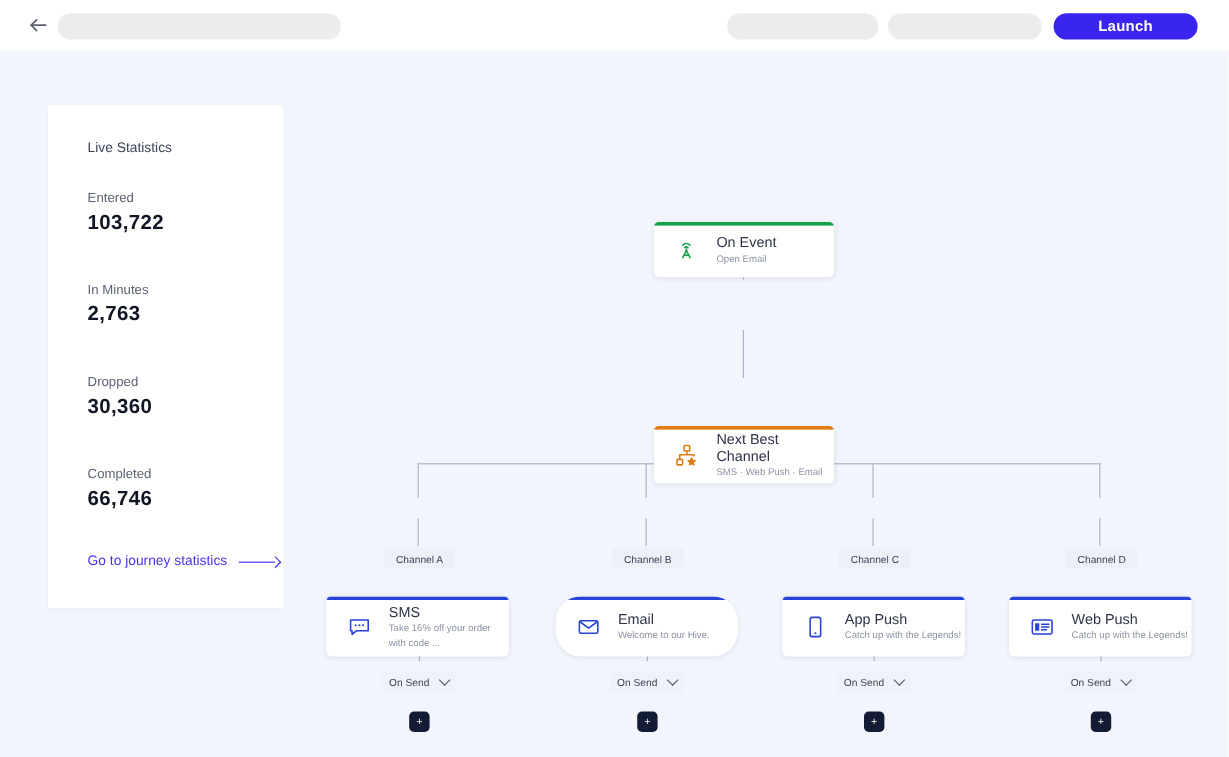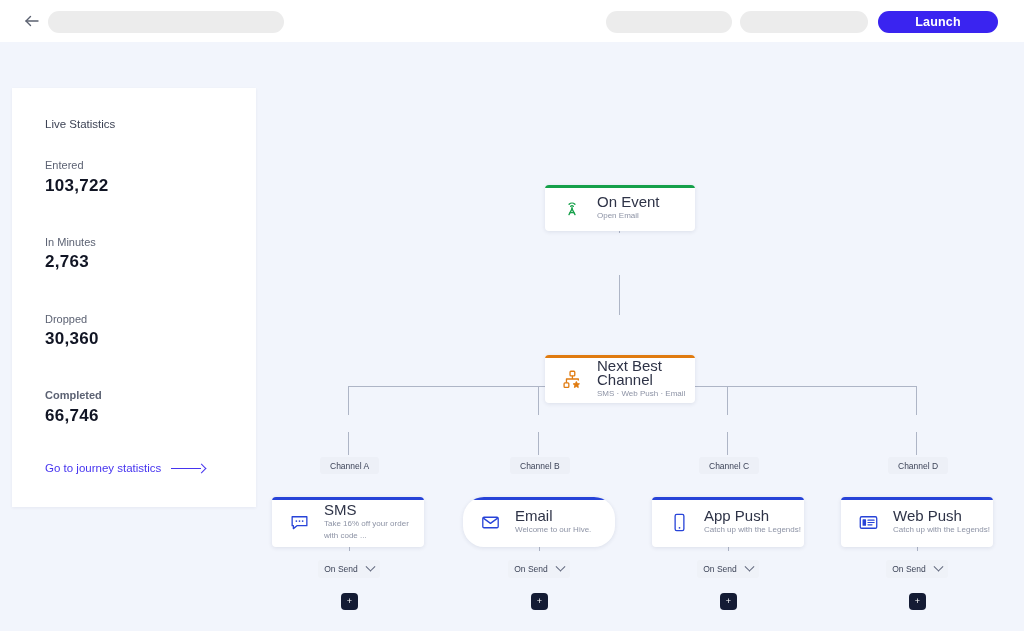--- a/index.html
+++ b/index.html
@@ -53,42 +53,42 @@
 
   
   .canvas {
     position: absolute; left: 0; top: 42px;
     width: 1024px; height: 589px;
     background: #f2f5fc;
   }
 
   
   .stats-panel {
-    position: absolute; left: 12px; top: 46px;
-    width: 244px; height: 419px;
+    position: absolute; left: 40px; top: 46px;
+    width: 196px; height: 419px;
     background: #ffffff;
     box-shadow: 0 1px 3px rgba(30,40,80,.06);
   }
   .stats-title {
     position: absolute; left: 33px; top: 30px;
     font-size: 11.5px; color: #3d4355;
   }
   .stat-label {
     position: absolute; left: 33px;
     font-size: 11px; color: #5c6273;
   }
   .stat-value {
     position: absolute; left: 33px;
     font-size: 17px; font-weight: bold; color: #111524;
     letter-spacing: .3px;
   }
   .s1l { top: 71px; } .s1v { top: 88px; }
   .s2l { top: 148px; } .s2v { top: 164px; }
   .s3l { top: 225px; } .s3v { top: 241px; }
-  .s4l { top: 301px; font-weight: bold; } .s4v { top: 318px; }
+  .s4l { top: 301px; } .s4v { top: 318px; }
   .stats-link {
     position: absolute; left: 33px; top: 374px;
     display: flex; align-items: center; gap: 10px;
     font-size: 11.5px; color: #4634ef;
     cursor: pointer; text-decoration: none;
   }
   .stats-link .arrow {
     display: inline-block; position: relative;
     width: 34px; height: 9px;
   }
@@ -117,21 +117,21 @@
   .node .bar {
     position: absolute; left: 0; top: 0;
     width: 100%; height: 3px;
   }
   .node .icon {
     width: 26px; height: 26px;
     display: flex; align-items: center; justify-content: center;
     flex: 0 0 26px;
   }
   .node .txt { margin-left: 12px; }
-  .node .ntitle { font-size: 15px; color: #2e3347; line-height: 14px; }
+  .node .ntitle { font-size: 12px; color: #2e3347; line-height: 14px; }
   .node .nsub { font-size: 8px; color: #8d93a5; line-height: 12px; margin-top: 1px; }
 
   #node-on-event { left: 545px; top: 143px; width: 150px; height: 46px; }
   #node-wait     { left: 545px; top: 229px; width: 150px; height: 46px; }
   #node-nbc      { left: 545px; top: 313px; width: 150px; height: 48px; }
 
   .channel-card {
     position: absolute; top: 455px; width: 152px; height: 50px;
   }
   #card-sms    { left: 272px; }

